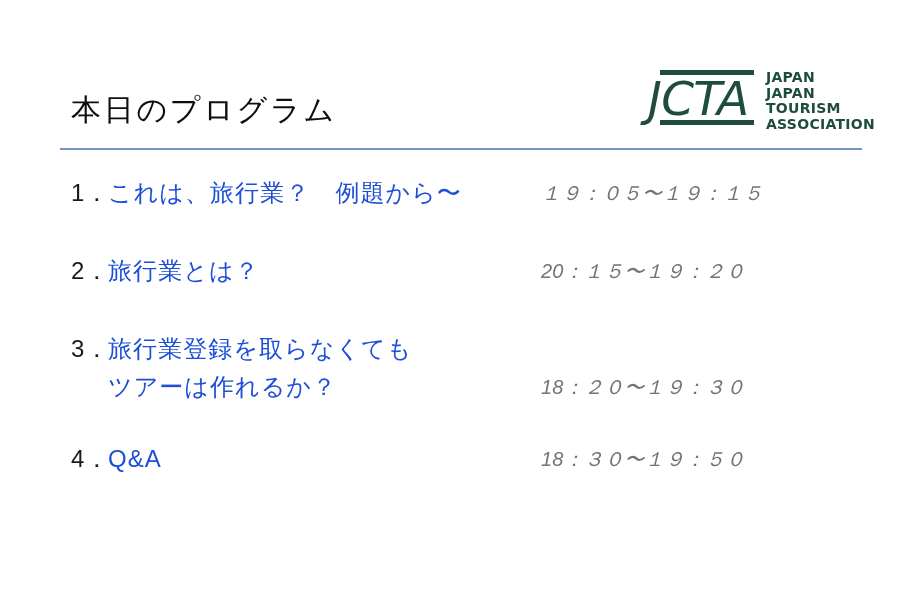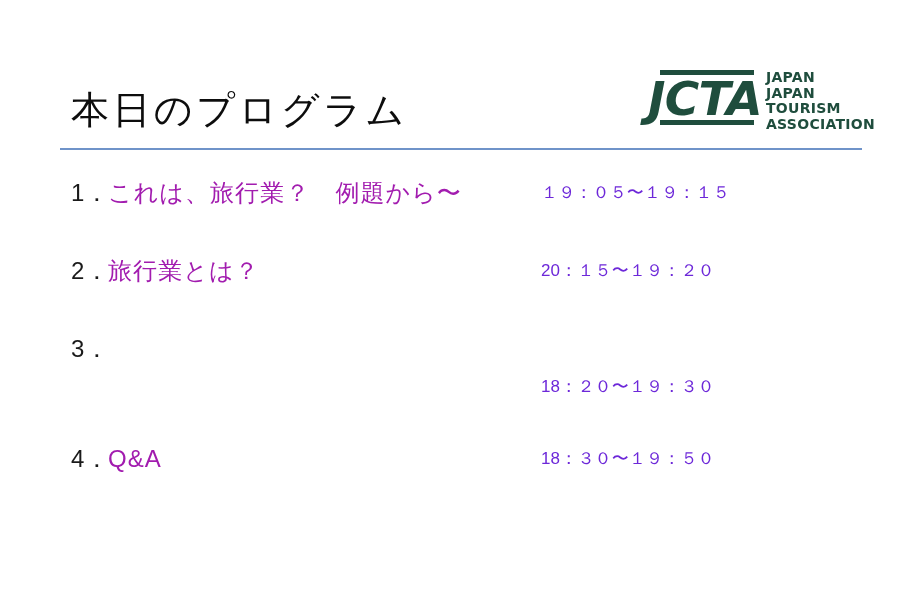--- a/index.html
+++ b/index.html
@@ -19,21 +19,21 @@
     height: 600px;
     background: #ffffff;
     overflow: hidden;
   }
 
   
   .slide-title {
     position: absolute;
     left: 71px;
     top: 86px;
-    font-size: 38px;
+    font-size: 30px;
     line-height: 48px;
     font-weight: 400;
     color: #0d0d0d;
     letter-spacing: 0.09em;
     white-space: nowrap;
   }
 
   .title-rule {
     position: absolute;
     left: 60px;
@@ -67,21 +67,21 @@
   .logo-bar.top  { top: 4px; }
   .logo-bar.bot  { top: 54px; }
   .logo-word {
     position: absolute;
     left: 0;
     top: 6px;
     width: 106px;
     height: 60px;
     font-family: "DejaVu Sans", "Liberation Sans", sans-serif;
     font-size: 47px;
-    font-weight: 700;
+    font-weight: 400;
     font-style: italic;
     color: #1f4d3d;
     letter-spacing: -0.015em;
     line-height: 54px;
   }
   .logo-text {
     padding-top: 4px;
     font-family: "DejaVu Sans", "Liberation Sans", sans-serif;
     font-size: 14px;
     font-weight: 700;
@@ -113,34 +113,35 @@
     width: 37px;
     flex: 0 0 37px;
     font-size: 24px;
     line-height: 38px;
     color: #1a1a1a;
     letter-spacing: 0.02em;
   }
   .row-label {
     font-size: 24px;
     line-height: 38px;
-    color: #a21caf;
+    color: #1d4ed8;
     letter-spacing: 0.045em;
   }
   .row-label .line2 {
     display: block;
   }
   .row-time {
     position: absolute;
     left: 541px;
-    font-size: 17px;
+    font-size: 20px;
     line-height: 38px;
-    color: #6d28d9;
+    color: #737373;
     letter-spacing: 0.01em;
     white-space: nowrap;
+    font-style: italic;
   }
 
   
   .agenda-row.r1 { height: 80px; }
   .agenda-row.r2 { height: 78px; }
   .agenda-row.r3 { height: 110px; }
   .agenda-row.r4 { height: 60px; }
 
   .r1 .agenda-left, .r1 .row-time { top: 6px; }
   .r2 .agenda-left, .r2 .row-time { top: 4px; }
@@ -185,20 +186,24 @@
       <div class="agenda-left">
         <span class="row-num">2．</span>
         <span class="row-label">旅行業とは？</span>
       </div>
       <div class="row-time">20：１５〜１９：２０</div>
     </div>
 
     <div class="agenda-row r3">
       <div class="agenda-left">
         <span class="row-num">3．</span>
+        <span class="row-label">
+          <span>旅行業登録を取らなくても</span>
+          <span class="line2">ツアーは作れるか？</span>
+        </span>
       </div>
       <div class="row-time">18：２０〜１９：３０</div>
     </div>
 
     <div class="agenda-row r4">
       <div class="agenda-left">
         <span class="row-num">4．</span>
         <span class="row-label">Q&amp;A</span>
       </div>
       <div class="row-time">18：３０〜１９：５０</div>

